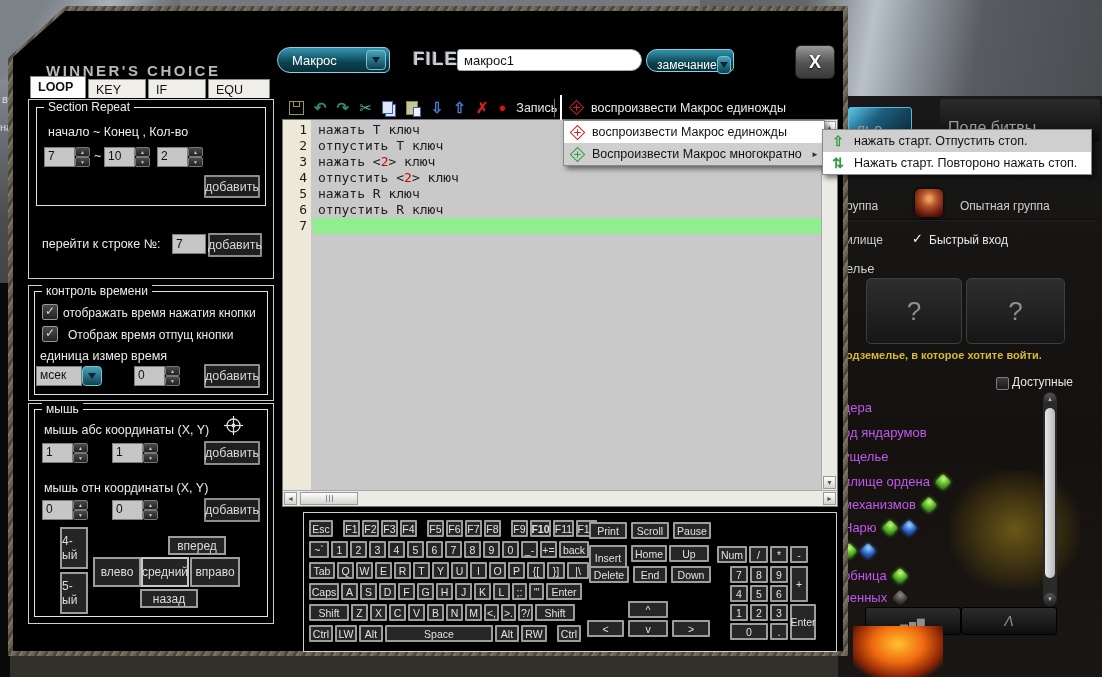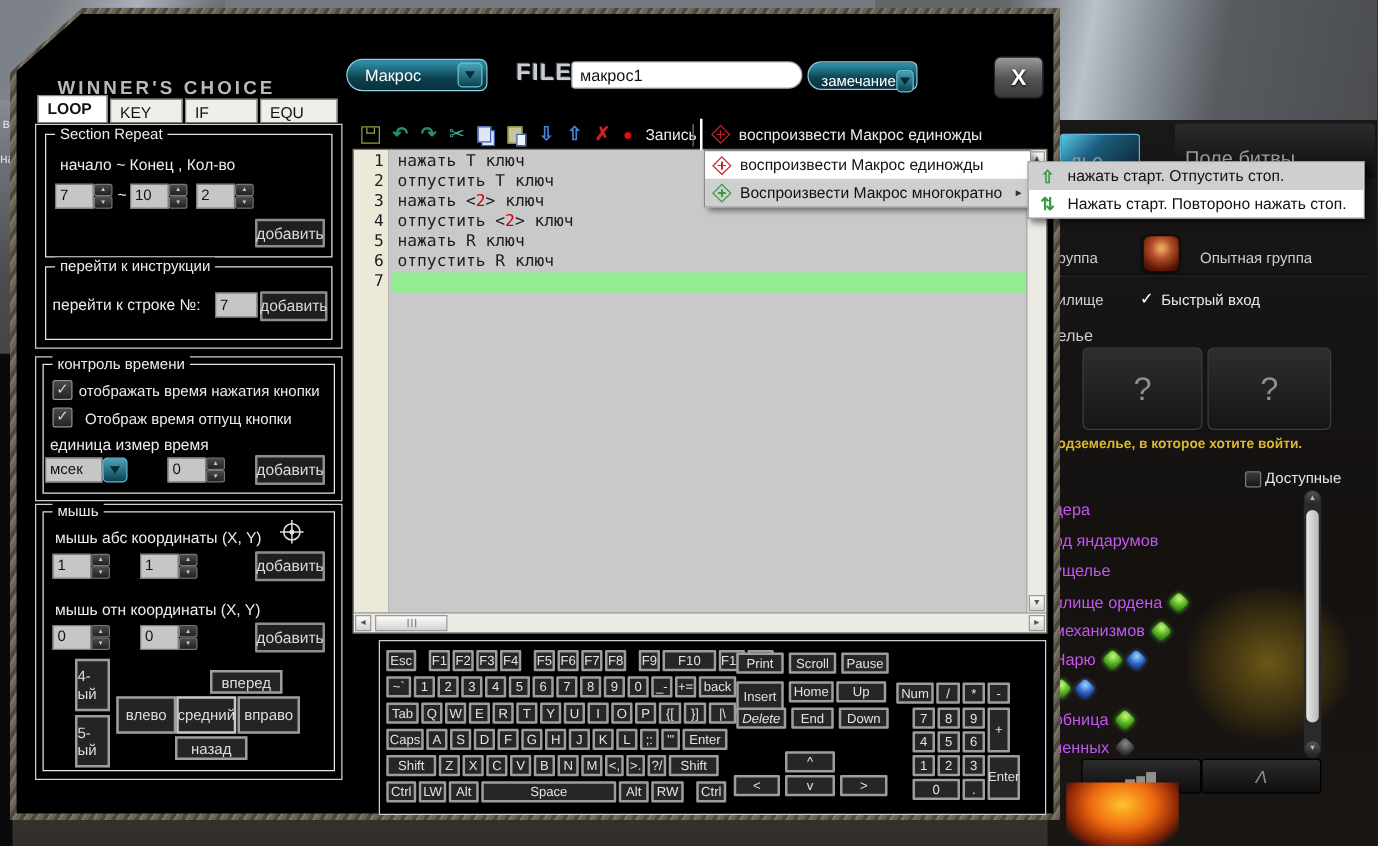--- a/index.html
+++ b/index.html
@@ -226,23 +226,20 @@
   </div>
   <div class="spin" style="left:157px;top:147px;">
     <div class="spin-val">2</div>
     <div class="spin-btns">
         <div class="sb">▲</div>
         <div class="sb">▼</div>
       </div>
   </div>
   <div class="add-btn" style="left:204px;top:175px;width:56px;height:23px;">добавить</div>
 
-  <div class="grp" style="left:36px;top:213px;width:228px;height:57px;">
-    <div class="grp-title">перейти к инструкции</div>
-  </div>
   <div class="lbl" style="left:42px;top:237px;">перейти к строке №:</div>
   <div class="inputbox" style="left:172px;top:234px;width:34px;height:20px;">7</div>
   <div class="add-btn" style="left:208px;top:233px;width:54px;height:24px;">добавить</div>
 
   <div class="obox" style="left:28px;top:285px;width:244px;height:114px;"></div>
   <div class="grp" style="left:34px;top:291px;width:232px;height:102px;">
     <div class="grp-title">контроль времени</div>
   </div>
   <div class="chk" style="left:42px;top:304px;">✓</div>
   <div class="lbl" style="left:63px;top:306px;font-size:12px;">отображать время нажатия кнопки</div>
@@ -426,21 +423,21 @@
         <div class="key">F2</div>
         <div class="key">F3</div>
         <div class="key">F4</div>
         <span class="kspace"></span>
         <div class="key">F5</div>
         <div class="key">F6</div>
         <div class="key">F7</div>
         <div class="key">F8</div>
         <span class="kspace"></span>
         <div class="key">F9</div>
-        <div class="key" style="width: 43px;">F10</div>
+        <div class="key" style="width: 21px; font-weight: bold;">F10</div>
         <div class="key" style="width: 21px;">F11</div>
         <div class="key" style="width: 21px;">F12</div>
       </div>
       <div class="krow" style="top: 28px;">
         <div class="key" style="width: 20px;">~`</div>
         <div class="key">1</div>
         <div class="key">2</div>
         <div class="key">3</div>
         <div class="key">4</div>
         <div class="key">5</div>
@@ -507,21 +504,21 @@
         <div class="key" style="width: 26px;">RW</div>
         <span class="kspace"></span>
         <div class="key" style="width: 24px;">Ctrl</div>
       </div>
       <div class="kabs" style="left: 285px; top: 9px; width: 38px; height: 17px;">Print</div>
       <div class="kabs" style="left: 327px; top: 9px; width: 38px; height: 17px;">Scroll</div>
       <div class="kabs" style="left: 369px; top: 9px; width: 38px; height: 17px;">Pause</div>
       <div class="kabs" style="left: 285px; top: 32px; width: 38px; height: 26px;">Insert</div>
       <div class="kabs" style="left: 327px; top: 32px; width: 36px; height: 17px;">Home</div>
       <div class="kabs" style="left: 365px; top: 32px; width: 40px; height: 17px;">Up</div>
-      <div class="kabs" style="left: 285px; top: 53px; width: 40px; height: 17px; font-style: italic;">Delete</div>
+      <div class="kabs" style="left: 285px; top: 53px; width: 40px; height: 17px;">Delete</div>
       <div class="kabs" style="left: 329px; top: 53px; width: 34px; height: 17px;">End</div>
       <div class="kabs" style="left: 367px; top: 53px; width: 40px; height: 17px;">Down</div>
       <div class="kabs" style="left: 324px; top: 88px; width: 40px; height: 17px;">^</div>
       <div class="kabs" style="left: 283px; top: 107px; width: 37px; height: 17px;">&lt;</div>
       <div class="kabs" style="left: 324px; top: 107px; width: 40px; height: 17px;">v</div>
       <div class="kabs" style="left: 368px; top: 107px; width: 38px; height: 17px;">&gt;</div>
       <div class="kabs" style="left: 413px; top: 33px; width: 30px; height: 17px;">Num</div>
       <div class="kabs" style="left: 445px; top: 33px; width: 19px; height: 17px;">/</div>
       <div class="kabs" style="left: 466px; top: 33px; width: 18px; height: 17px;">*</div>
       <div class="kabs" style="left: 486px; top: 33px; width: 18px; height: 17px;">-</div>

